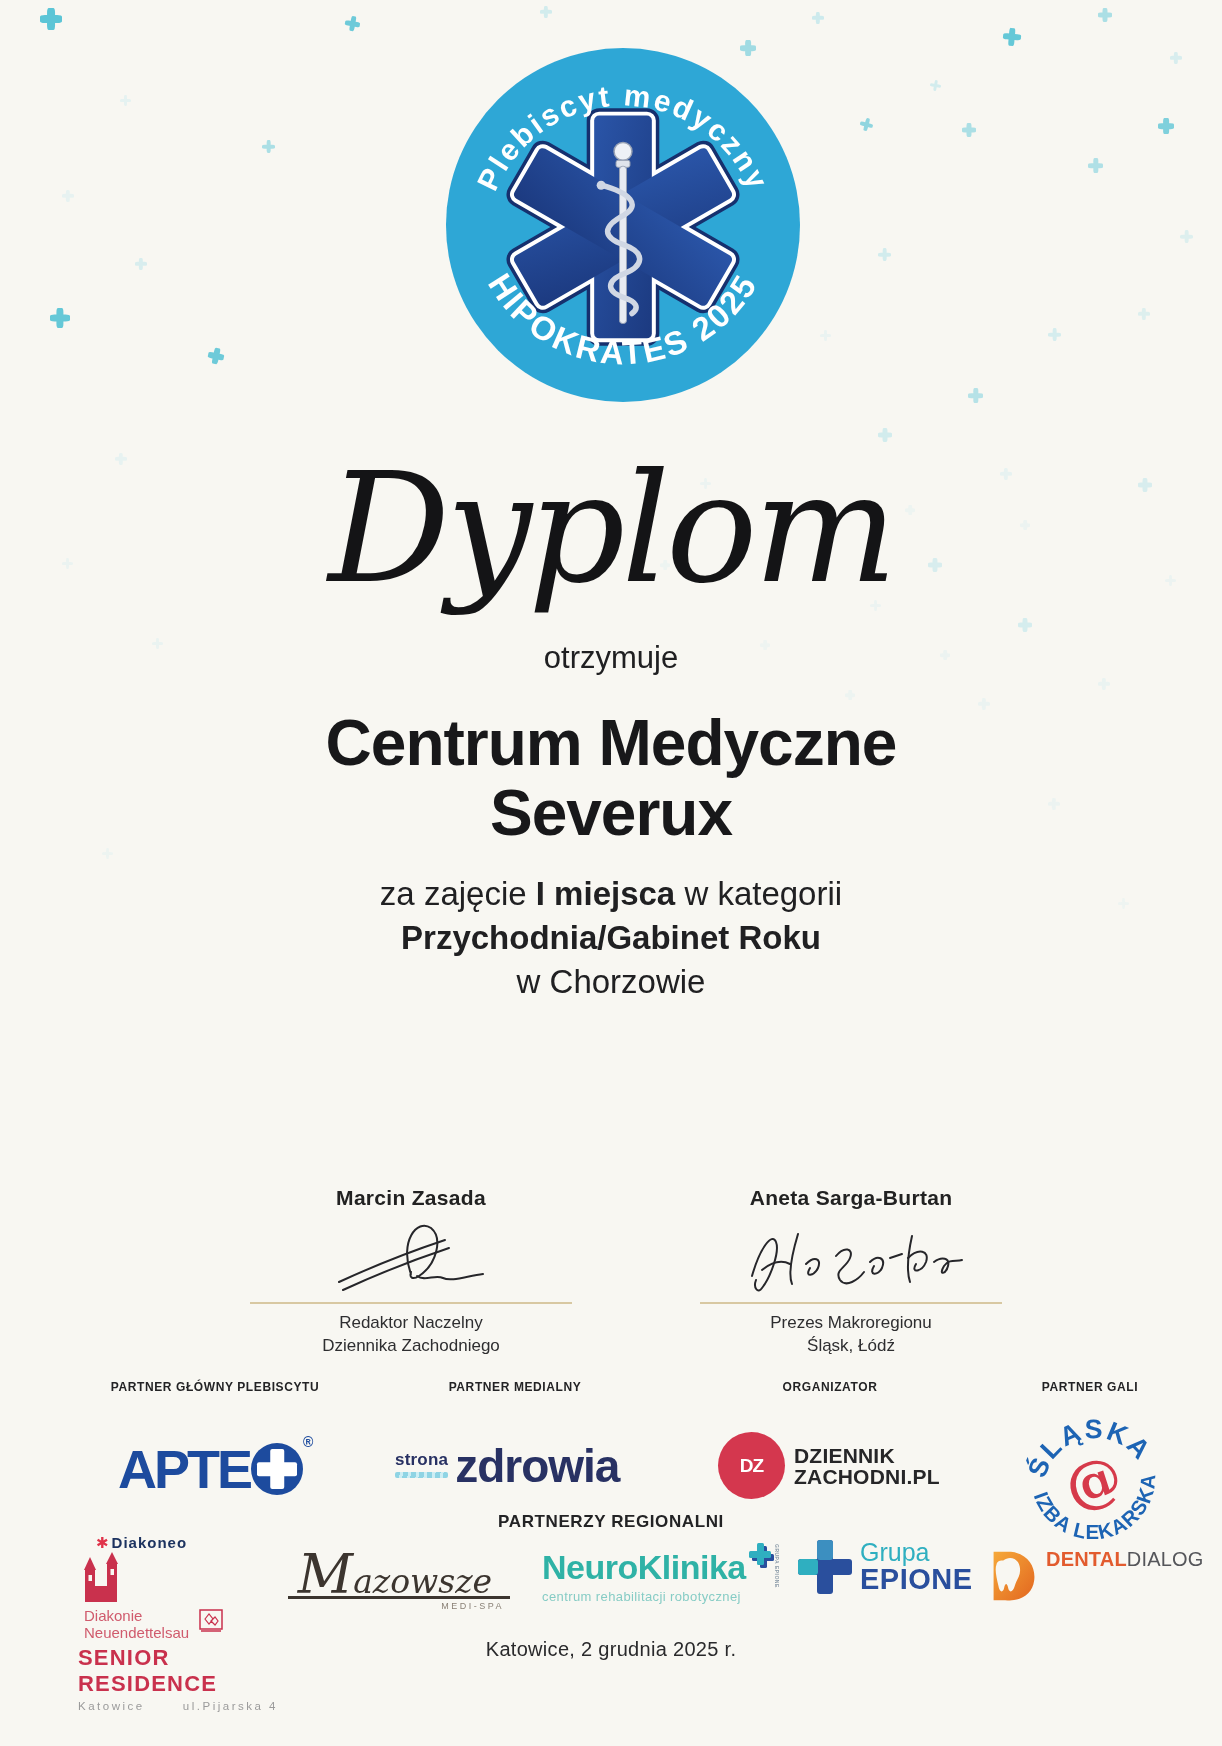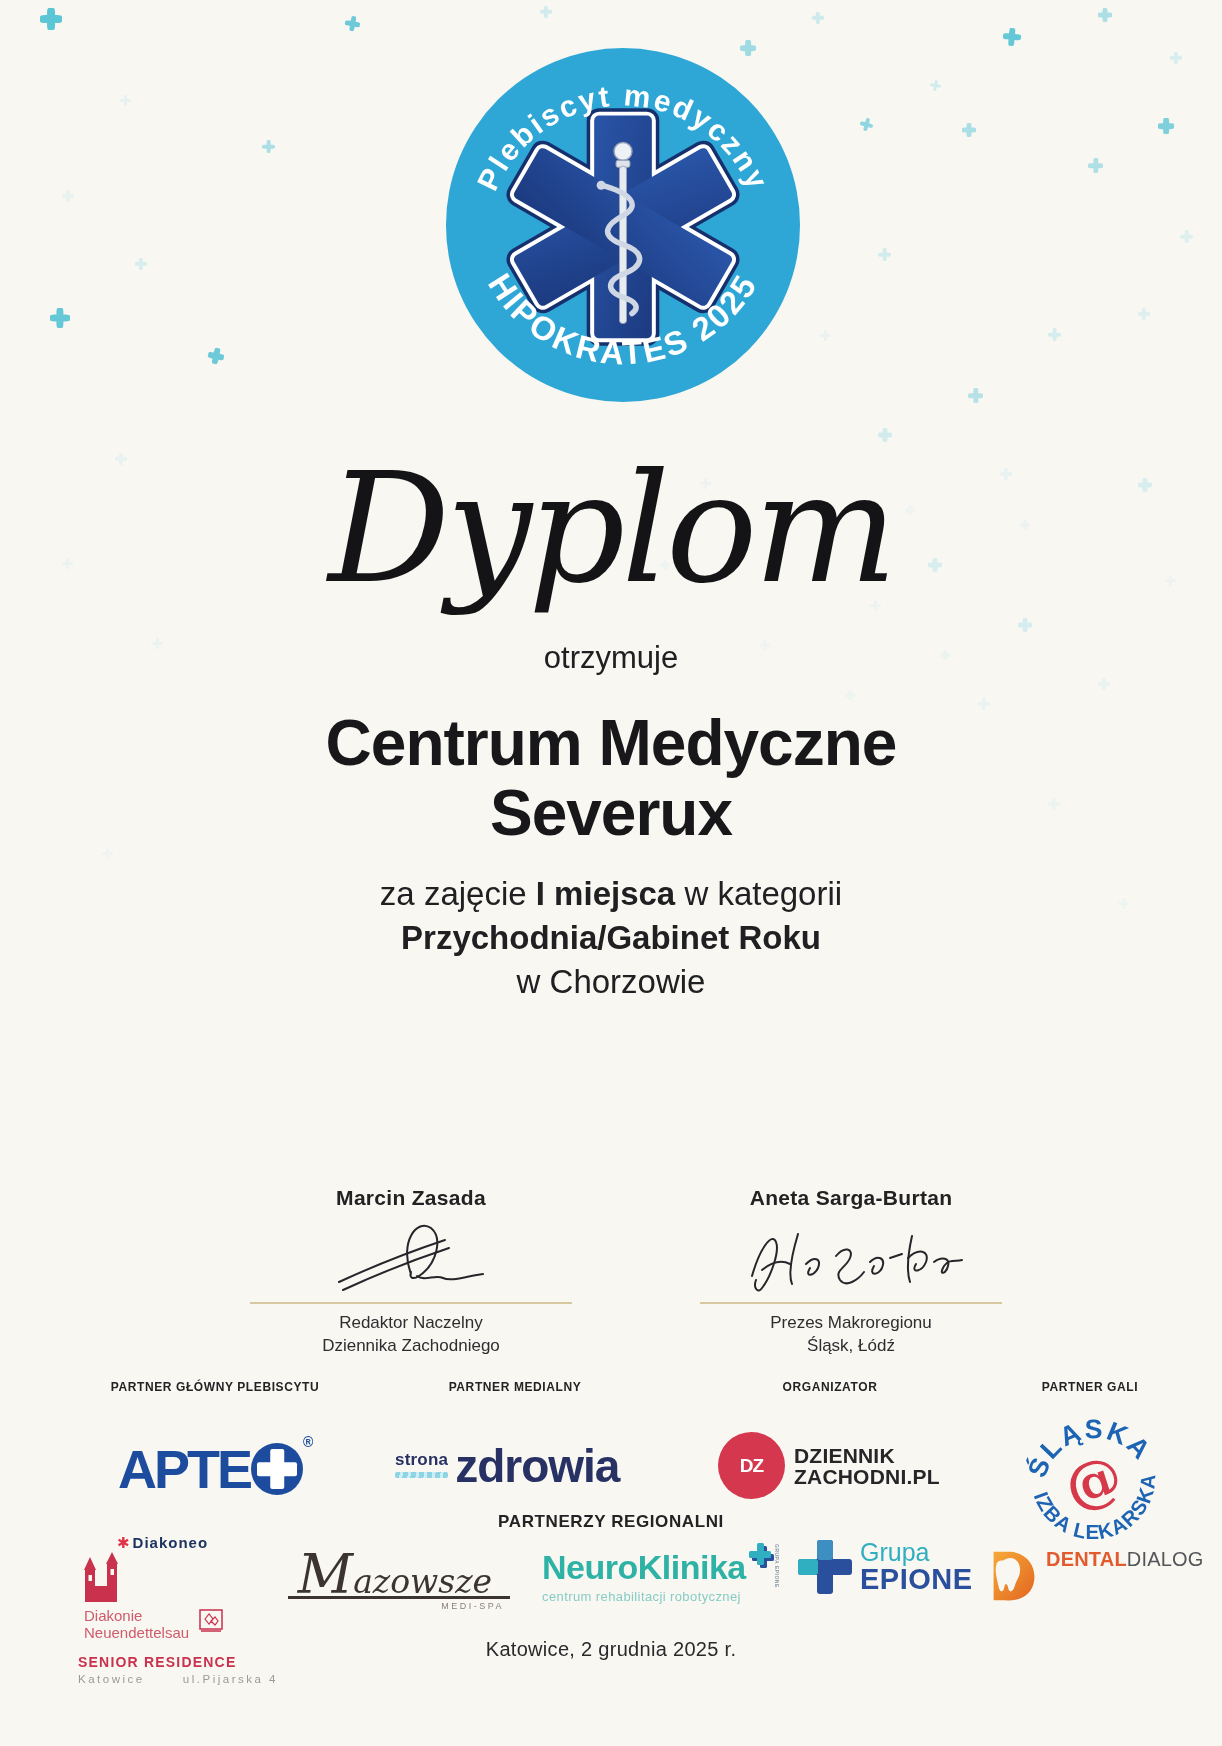--- a/index.html
+++ b/index.html
@@ -91,26 +91,26 @@
 
   
   .ph-regional{position:absolute;top:1512px;left:0;width:100%;text-align:center;
     font-size:17px;font-weight:700;letter-spacing:.6px;color:#232325;}
 
   
   .senior{position:absolute;left:78px;top:1534px;width:235px;}
   .senior-top{display:flex;align-items:flex-start;flex-direction:column;}
   .church{flex:0 0 auto;}
   .senior-mid{margin-left:6px;}
-  .diakoneo-line{font-size:15px;font-weight:700;color:var(--diakoneo-navy);letter-spacing:1px;margin-left:39px;}
+  .diakoneo-line{font-size:15px;font-weight:700;color:var(--diakoneo-navy);letter-spacing:1px;margin-left:18px;}
   .diakoneo-star{color:#e0334a;font-size:15px;font-weight:400;margin-right:2px;}
   .diakonie-lines{display:flex;align-items:flex-start;margin-top:3px;}
   .diakonie-name{font-size:15px;line-height:1.15;color:var(--diakonie-red);}
   .ornament{margin-left:10px;margin-top:2px;}
-  .senior-name{margin-top:12px;font-size:14px;font-weight:700;letter-spacing:1.2px;color:var(--senior-red);}
+  .senior-name{margin-top:3px;font-size:22px;font-weight:700;letter-spacing:1.2px;color:var(--senior-red);}
   .senior-addr{margin-top:3px;font-size:11.5px;letter-spacing:2.5px;color:var(--address-gray);display:flex;justify-content:space-between;width:200px;}
 
   
   .mazowsze{position:absolute;left:288px;top:1548px;width:222px;}
   .mazowsze-name{display:block;font-family:"DejaVu Serif", serif;font-style:italic;
     font-size:33px;color:var(--mazowsze-brown);text-align:center;line-height:1.0;padding-right:8px;}
   .mazowsze-name::first-letter{font-size:54px;}
   .mazowsze-rule{border-top:3px solid var(--mazowsze-brown);margin-top:-6px;}
   .mazowsze-sub{text-align:right;font-size:9px;letter-spacing:2.5px;color:#8a8176;margin-top:2px;padding-right:6px;}
 

